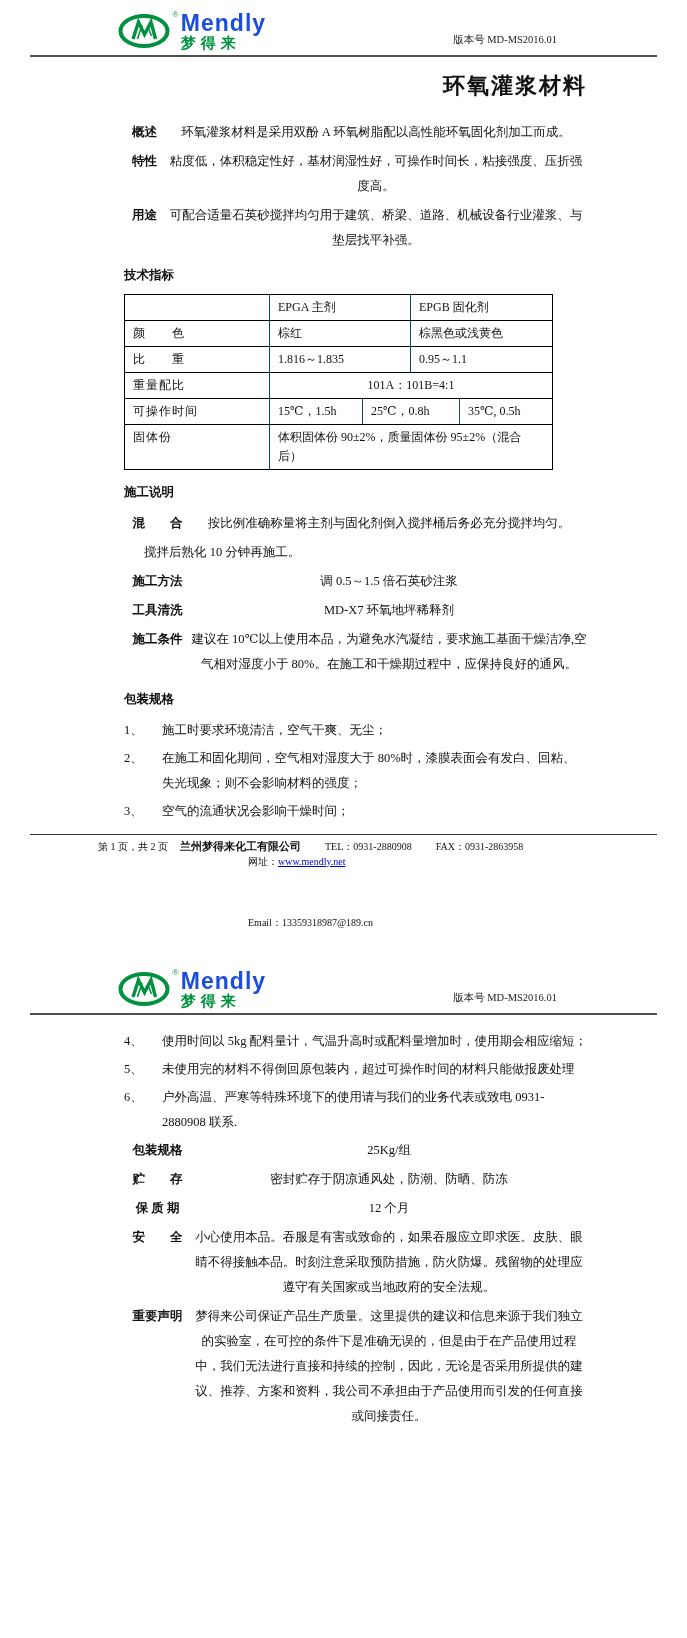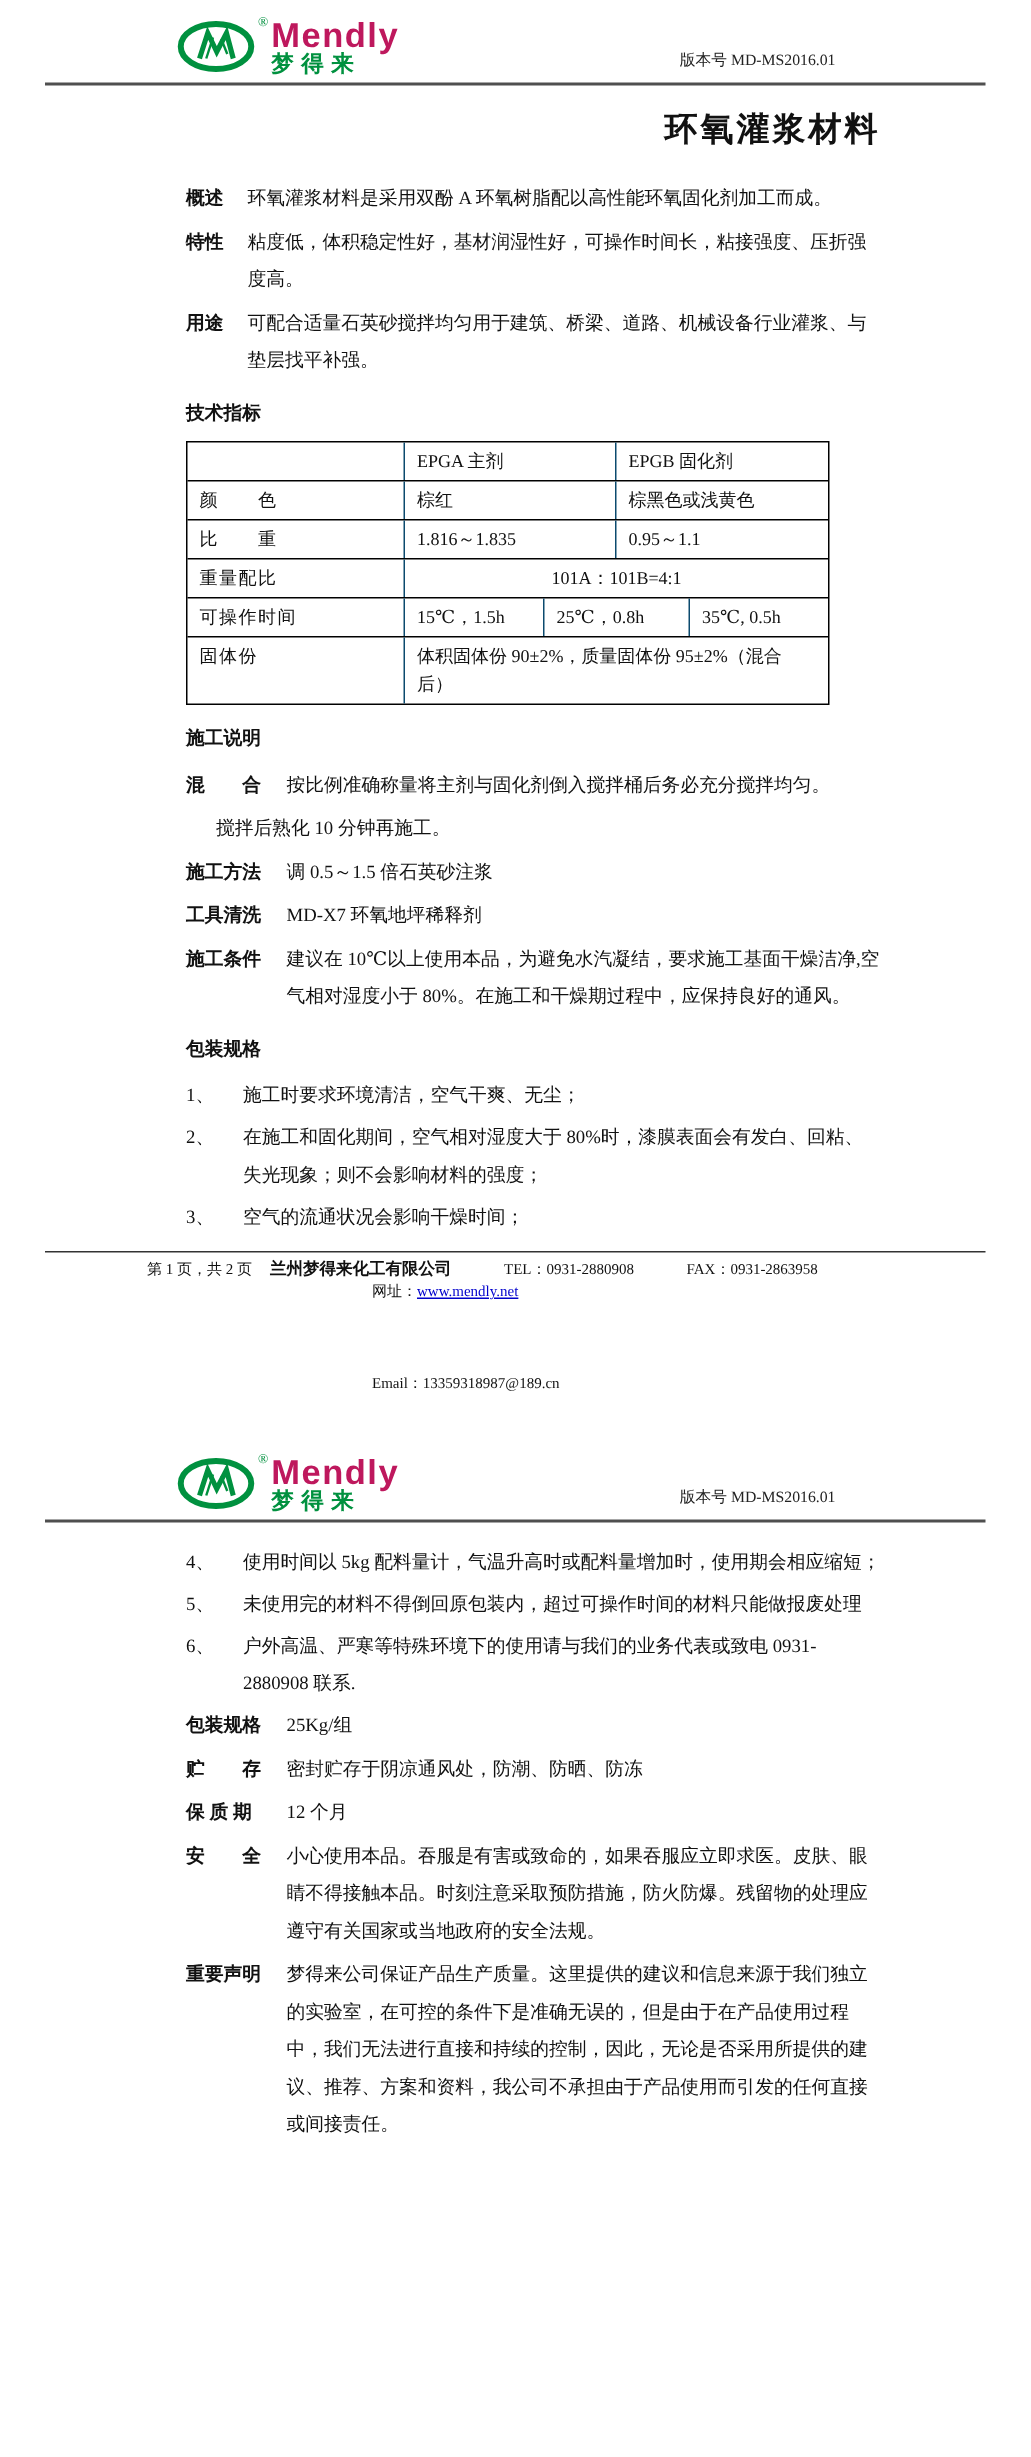--- a/index.html
+++ b/index.html
@@ -7,29 +7,29 @@
     width:687px;min-height:1638px;background:#ffffff;margin:0 auto;
     font-family:"Liberation Serif","DejaVu Serif",serif;
     color:#111;position:relative;box-sizing:border-box;
   }
   
   .hdr{display:flex;justify-content:space-between;align-items:flex-end;
        padding:10px 130px 2px 118px;}
   .logo{display:flex;align-items:flex-start;gap:4px;}
   .logo-txt{display:flex;flex-direction:column;line-height:1;margin-top:2px;}
   .brand-en{font-family:"Liberation Sans","DejaVu Sans",sans-serif;
-            font-weight:bold;font-size:23px;color:#be185d;letter-spacing:1px;}
+            font-weight:bold;font-size:23px;color:#1d4ed8;letter-spacing:1px;}
   .brand-cn{font-weight:bold;font-size:15px;color:#00913f;letter-spacing:5px;margin-top:1px;}
   .version{font-size:10.5px;color:#222;padding-bottom:4px;white-space:nowrap;}
   .rule{border:none;border-top:2px solid #4f4f4f;margin:2px 30px 0 30px;}
   .rule-thin{border:none;border-top:1.5px solid #333;margin:10px 30px 4px 30px;}
   
   .content{margin:0 100px 0 124px;font-size:12.5px;line-height:25px;}
   .doc-title{font-size:22px;font-weight:bold;letter-spacing:2px;margin:16px 0 22px 0;text-align:right;}
-  .para{display:flex;margin-bottom:4px;}
+  .para{display:flex;margin-bottom:4px;text-align:center;}
   .plabel{font-weight:bold;flex:0 0 41px;white-space:nowrap;}
   .plabel-w{font-weight:bold;flex:0 0 67px;white-space:nowrap;}
   .ptext{flex:1;}
   .sec-title{font-weight:bold;margin:10px 0 6px 0;}
   
   .itable{width:427px;border:1px solid #000;margin:4px 0 8px 0;
           font-size:12px;line-height:19px;}
   .irow{display:flex;border-top:1px solid #000;}
   .irow:first-child{border-top:none;}
   .icell{border-left:1px solid #0c4a6e;padding:3px 8px;box-sizing:border-box;}
@@ -44,21 +44,21 @@
   .center{text-align:center;}
   
   .note{display:flex;margin-bottom:3px;}
   .note-num{flex:0 0 38px;}
   .note-text{flex:1;}
   
   .footer{display:flex;align-items:flex-start;margin:4px 30px 0 30px;
           font-size:10px;line-height:15px;justify-content:center;}
   .f-page{flex:0 0 150px;padding-left:68px;box-sizing:border-box;white-space:nowrap;}
   .f-block{flex:1;display:flex;flex-direction:column;}
-  .f-line1{display:flex;gap:35px;white-space:nowrap;}
+  .f-line1{display:flex;gap:24px;white-space:nowrap;}
   .f-company{font-weight:bold;font-size:11px;}
   .f-line2{display:flex;gap:46px;white-space:nowrap;padding-left:68px;flex-direction:column;}
   a.weblink{color:#0000cc;text-decoration:underline;}
   .spacer-p2{height:268px;}
   .gap-pages{height:28px;}
 </style>
 </head>
 <body>
 
 <div class="sheet">

